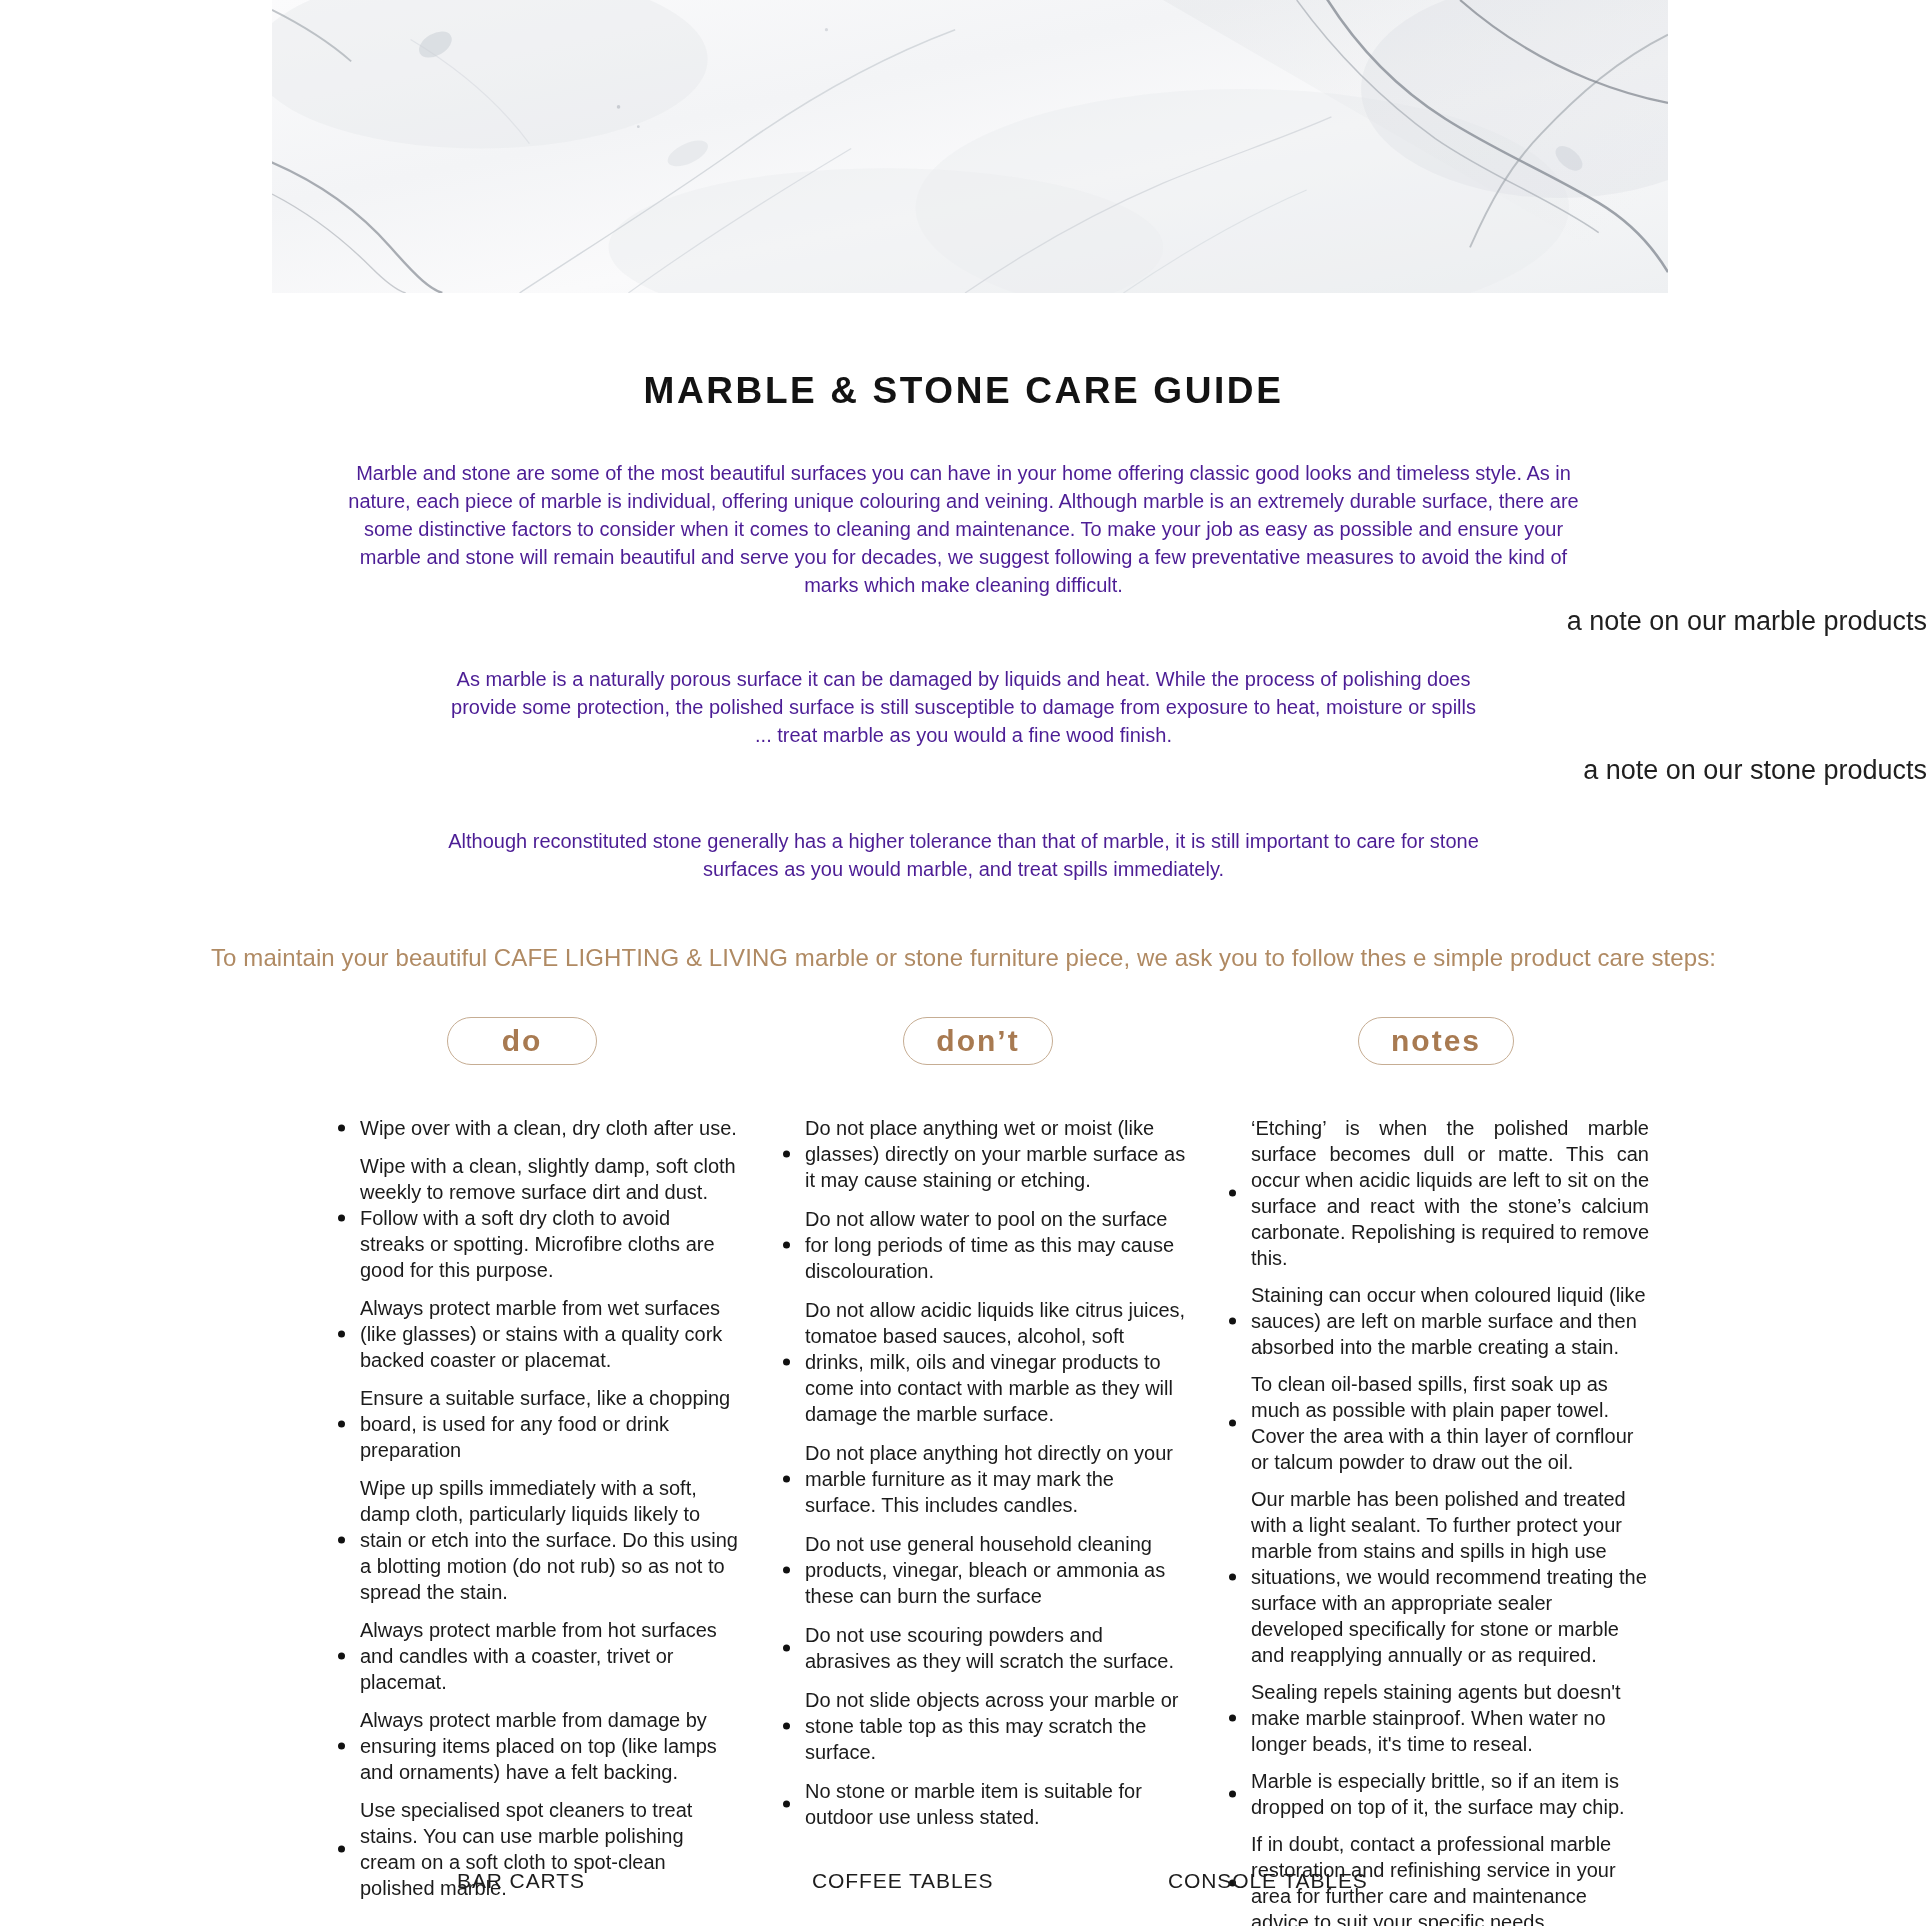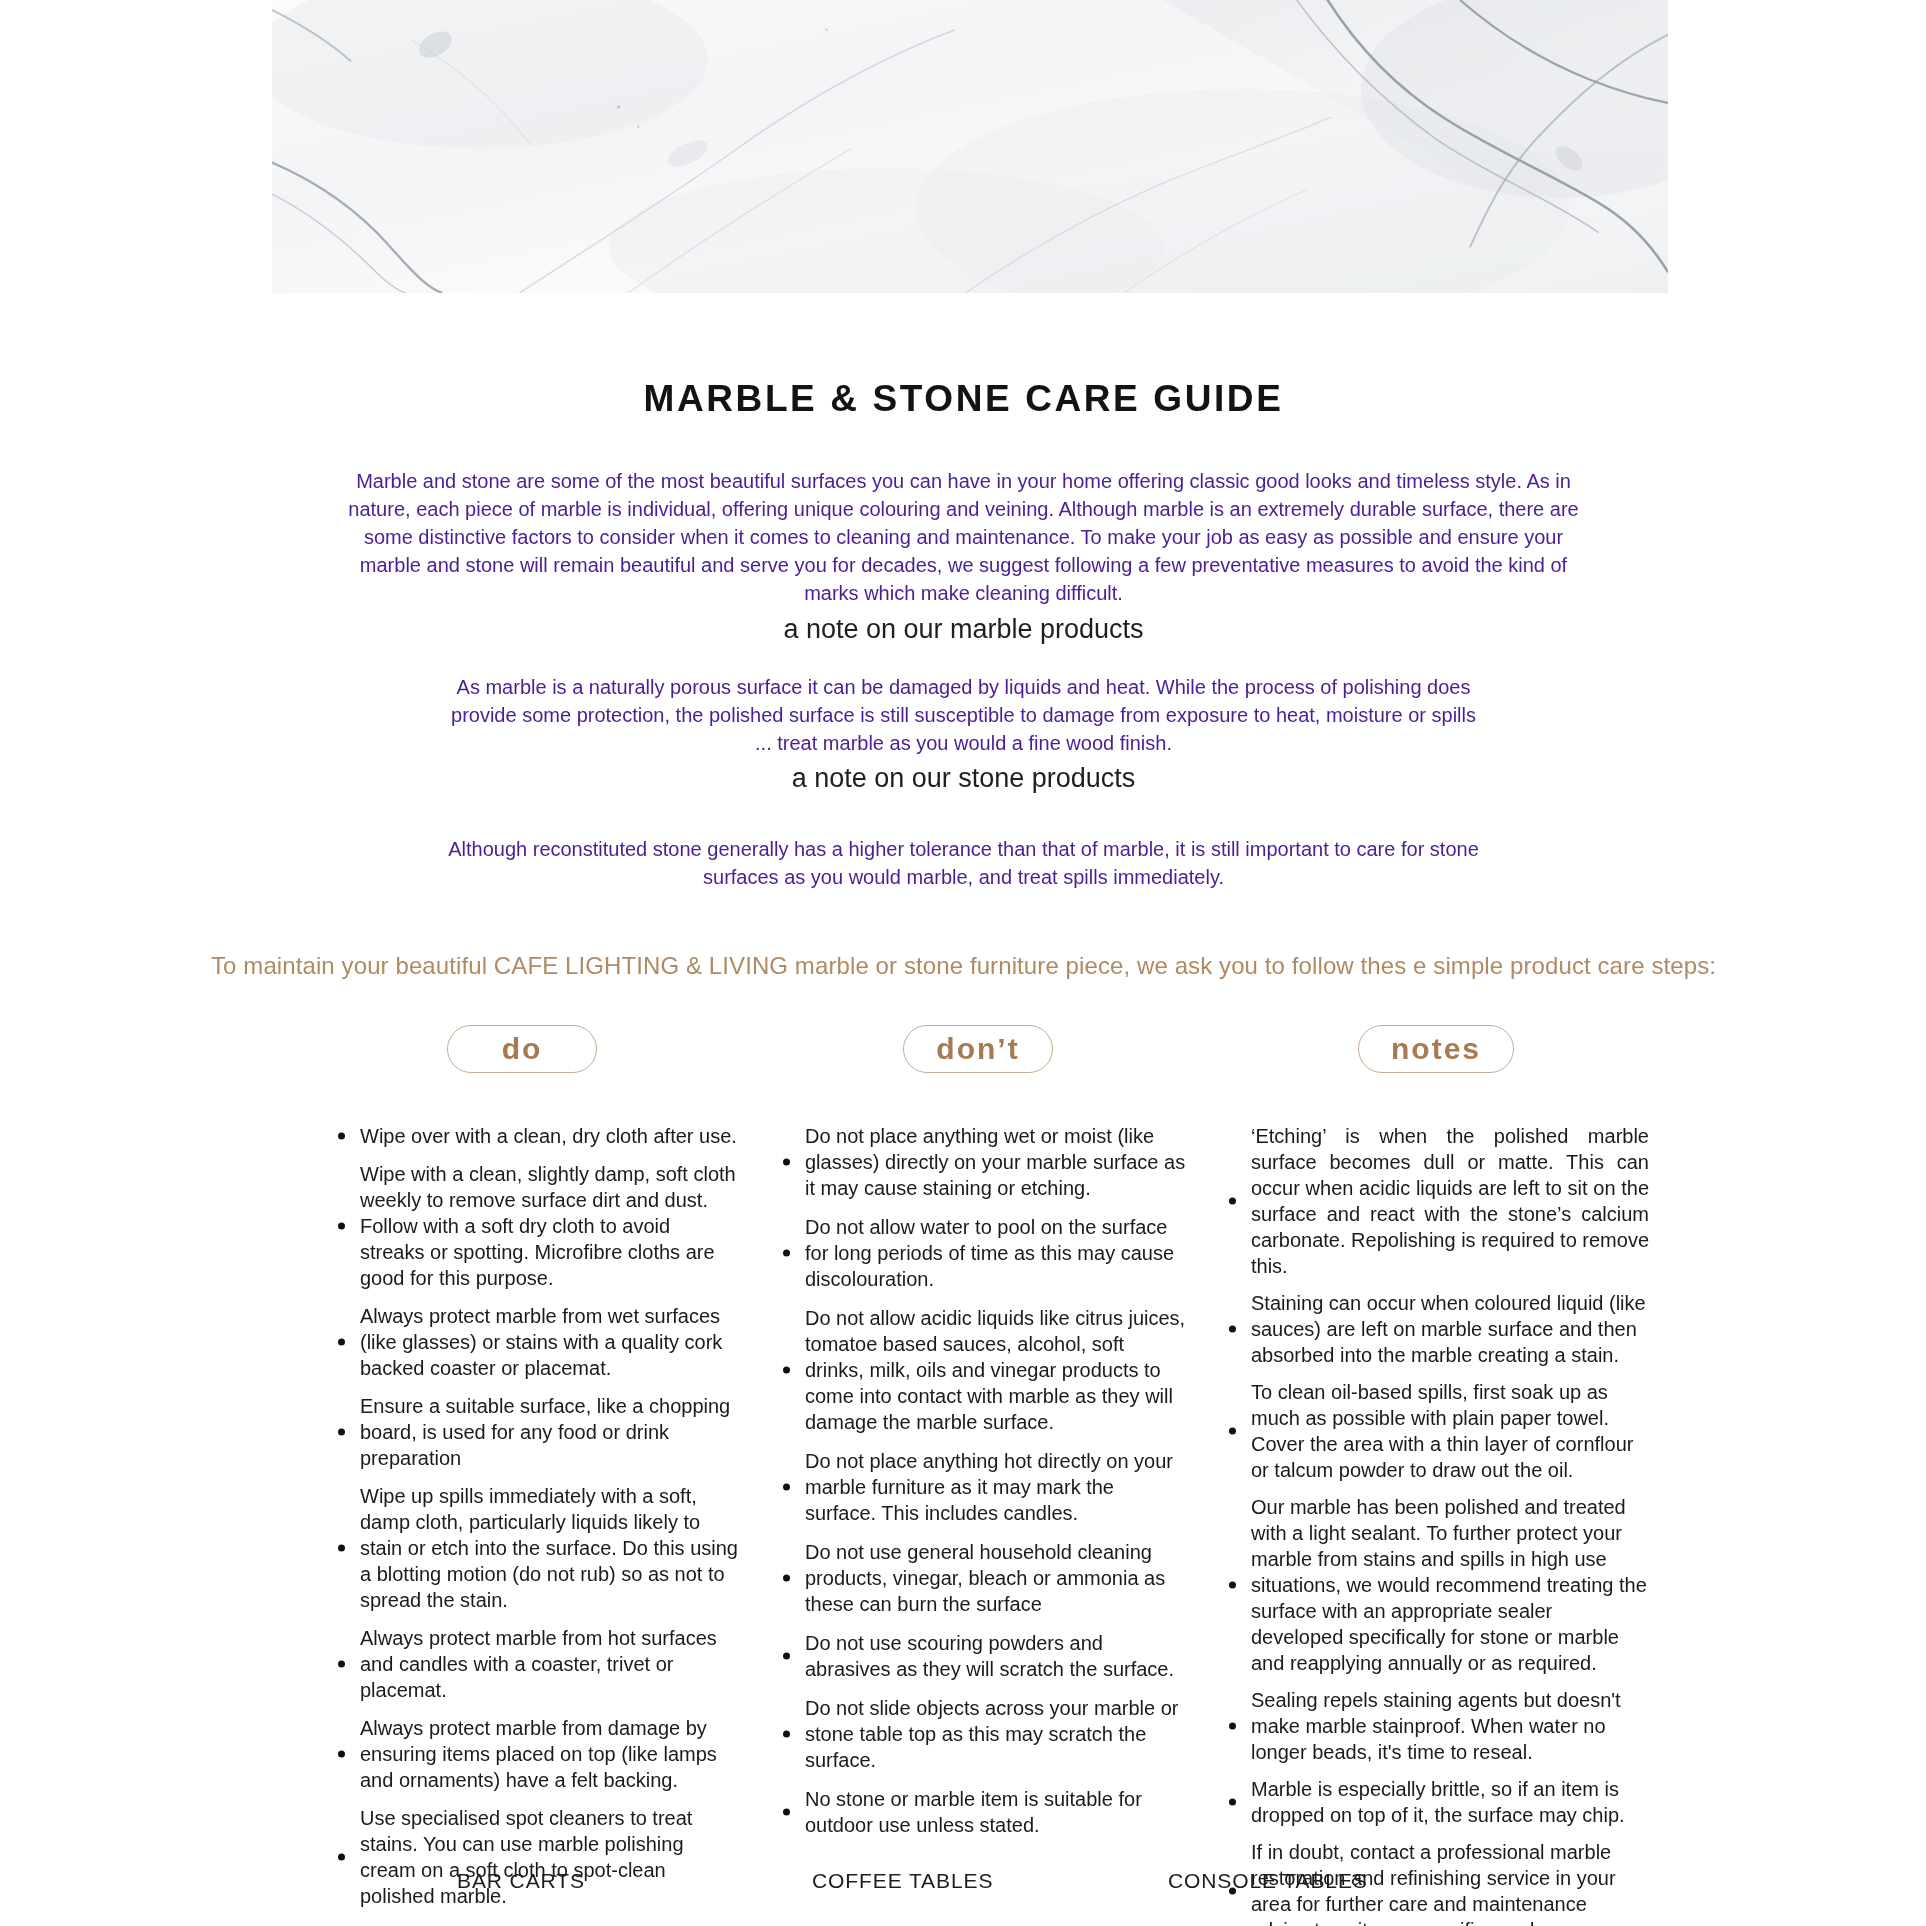--- a/index.html
+++ b/index.html
@@ -24,21 +24,21 @@
     height: 293px;
     overflow: hidden;
     background: #f4f5f7;
   }
   .hero svg { display: block; width: 100%; height: 100%; }
 
   
   .content {
     position: absolute;
     left: 0;
-    top: 298px;
+    top: 290px;
     width: 1927px;
   }
 
   .title {
     text-align: center;
     font-family: "Liberation Sans Narrow", "Liberation Sans", sans-serif;
     font-weight: bold;
     font-size: 37px;
     letter-spacing: 2.6px;
     color: #131313;
@@ -50,21 +50,21 @@
     font-size: 20px;
     line-height: 28px;
     color: #4c1d95;
     margin: 0 auto;
   }
   .para-intro { width: 1247px; margin-top: 47px; }
   .para-marble { width: 1040px; margin-top: 27px; }
   .para-stone  { width: 1040px; margin-top: 40px; }
 
   .subhead {
-    text-align: center;
+    text-align: right;
     font-size: 27px;
     line-height: 34px;
     color: #1f1f1f;
     font-weight: normal;
     margin: 0;
   }
   .subhead-marble { margin-top: 5px; }
   .subhead-stone  { margin-top: 4px; }
 
   .tanblock {

